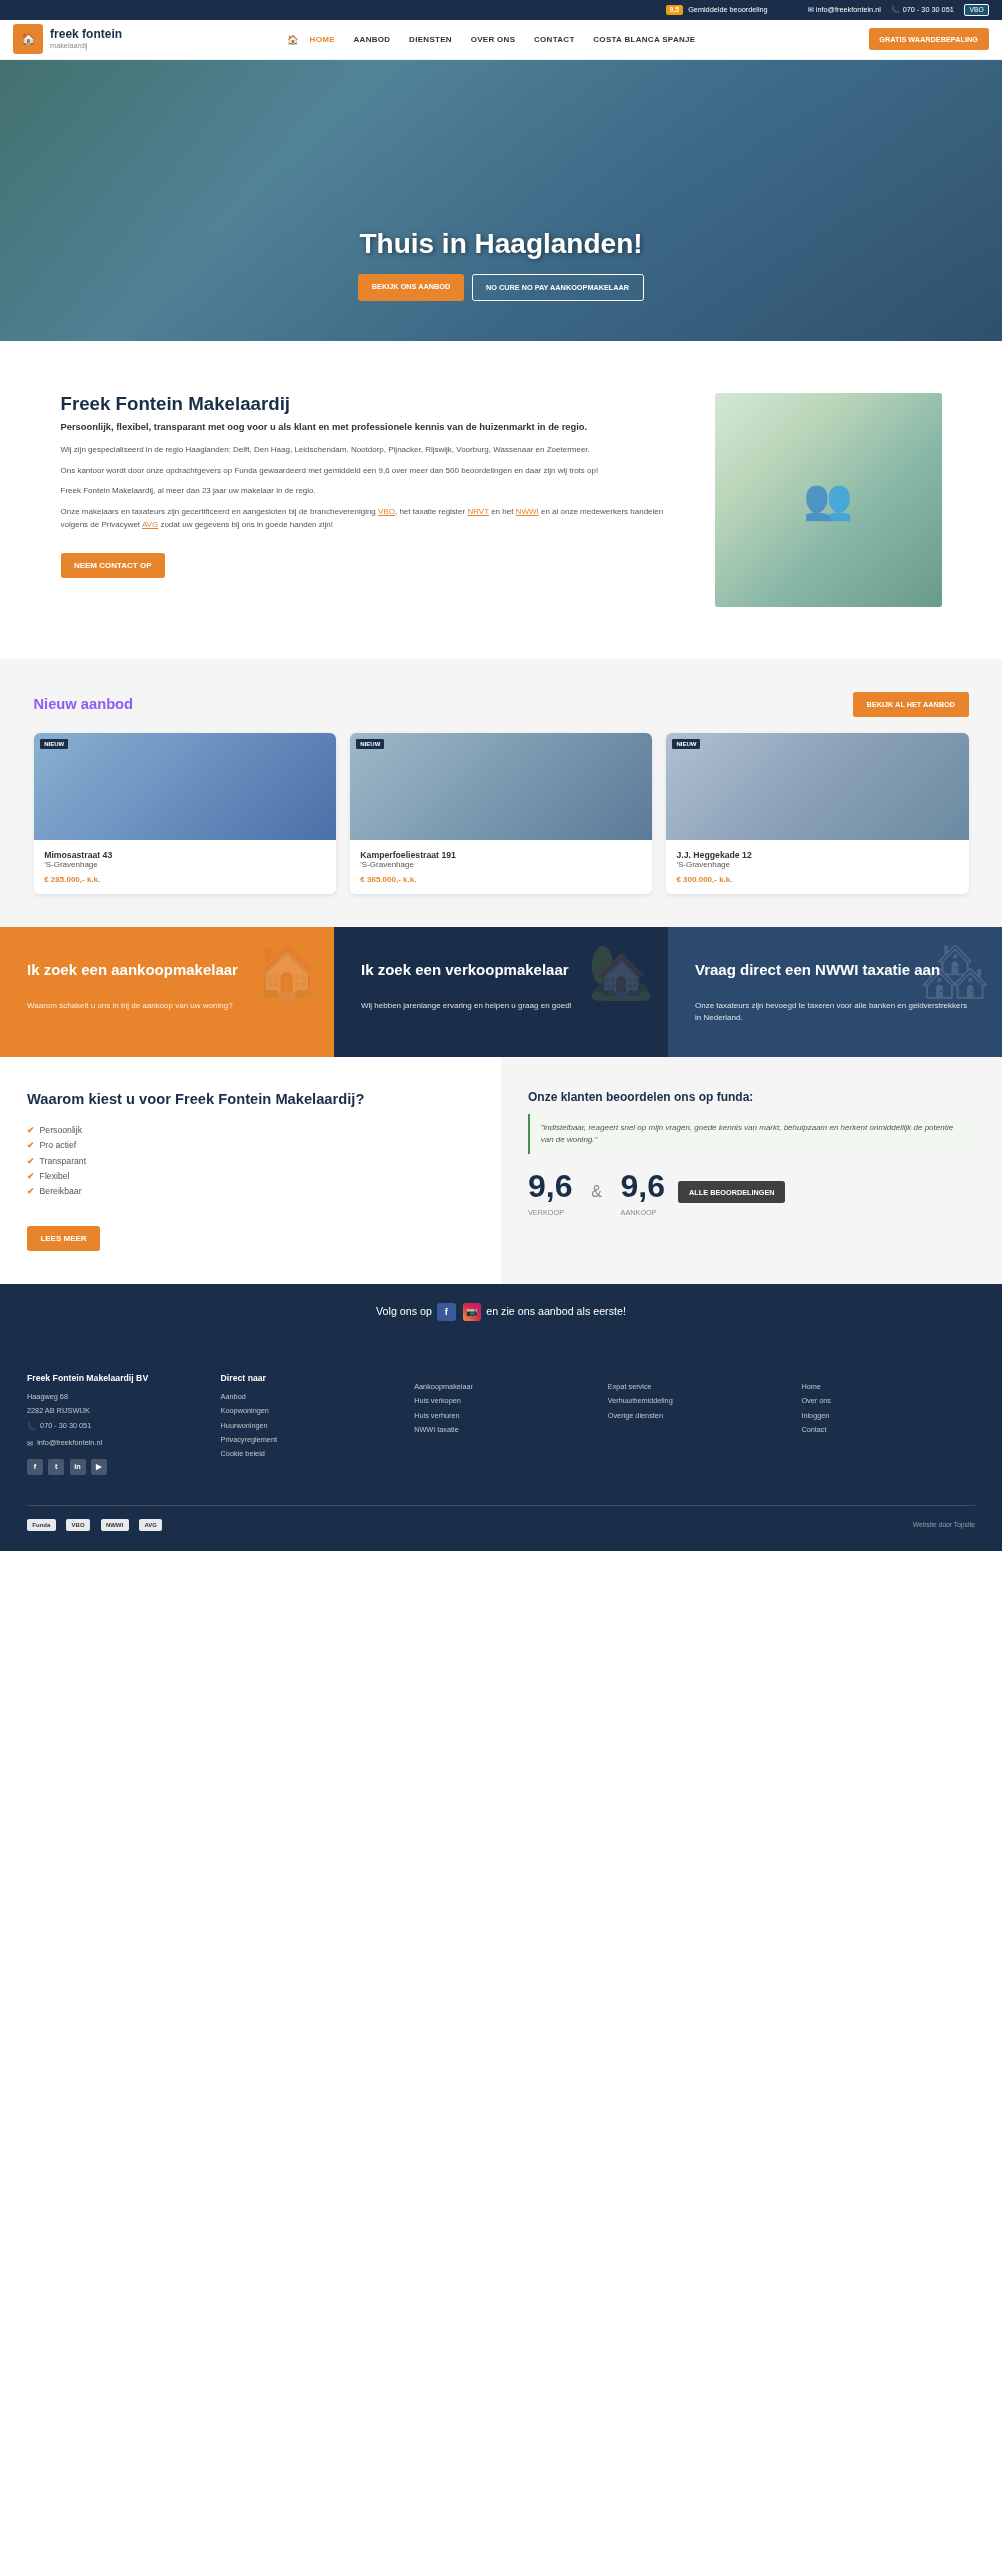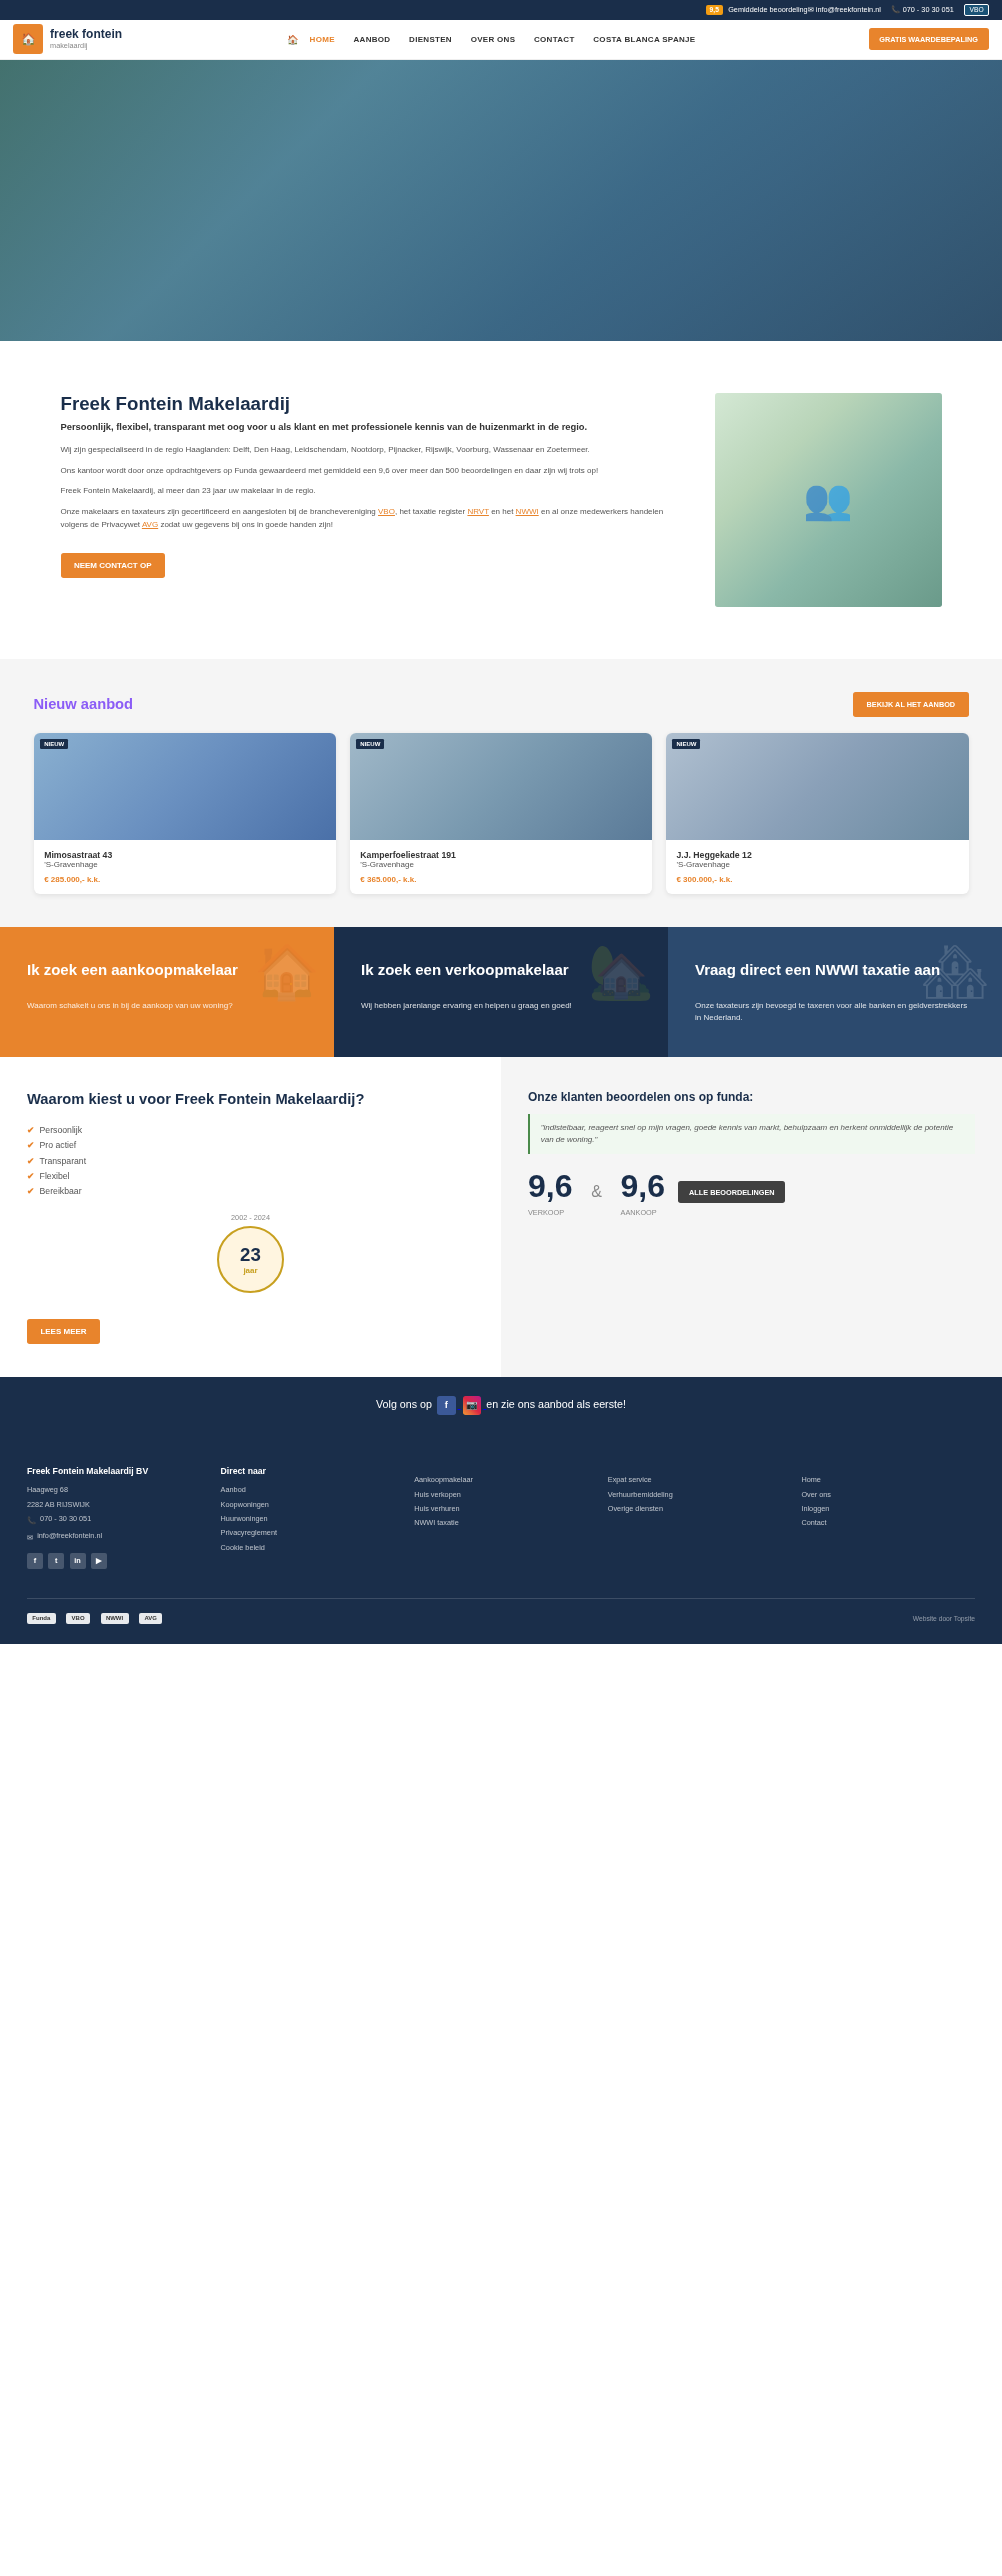--- a/index.html
+++ b/index.html
@@ -2,21 +2,21 @@
 <html style="font-size:10.7px"><head>
   <meta charset="utf-8">
   <style>
     * { margin: 0; padding: 0; box-sizing: border-box; }
     body { font-family: Arial, sans-serif; font-size: 9.4px; color: #333; background: #fff; width: 1002px; }
 
     
     .top-bar { background: #1a2e4a; color: #fff; padding: 4px 13.4px; display: flex; align-items: center; justify-content: flex-end; font-size: 7.3px; }
     .top-bar-left { display: flex; align-items: center; gap: 5.3px; }
     .rating-badge { background: #f39c12; color: #fff; padding: 1.3px 4px; border-radius: 2px; font-weight: bold; font-size: 6.7px; }
-    .top-bar-right { display: flex; align-items: center; gap: 10.7px; }
+    .top-bar-right { display: flex; align-items: center; gap: 10.7px; padding-left: 40px; }
     .top-bar-right a { color: #fff; text-decoration: none; font-size: 7.3px; }
     .vbo-badge { background: #1a5276; border: 0.7px solid #fff; padding: 1.3px 4px; border-radius: 2px; font-size: 6.7px; }
 
     
     .navbar { background: #fff; padding: 0 13.4px; display: flex; align-items: center; justify-content: space-between; border-bottom: 0.7px solid #eee; height: 40px; }
     .logo { display: flex; align-items: center; gap: 6.7px; }
     .logo-icon { width: 30px; height: 30px; background: #e8842c; border-radius: 3.3px; display: flex; align-items: center; justify-content: center; color: #fff; font-size: 12px; font-weight: bold; }
     .logo-text { line-height: 1.1; }
     .logo-text .brand { font-size: 12px; font-weight: bold; color: #1a2e4a; }
     .logo-text .sub { font-size: 7.3px; color: #888; }
@@ -153,20 +153,27 @@
     <a href="#">COSTA BLANCA SPANJE</a>
   </div>
   <a href="#" class="btn-gratis">GRATIS WAARDEBEPALING</a>
 </nav>
 
 <section class="hero">
   <div class="hero-bg"></div>
   <div class="hero-people">
     <div class="hero-people-visual"></div>
   </div>
+  <div class="hero-content">
+    <h1 class="hero-title">Thuis in Haaglanden!</h1>
+    <div class="hero-buttons">
+      <a href="#" class="btn-orange">BEKIJK ONS AANBOD</a>
+      <a href="#" class="btn-outline-white">NO CURE NO PAY AANKOOPMAKELAAR</a>
+    </div>
+  </div>
 </section>
 
 <section class="section-about">
   <div class="about-text">
     <h2 class="about-title">Freek Fontein Makelaardij</h2>
     <p class="about-subtitle">Persoonlijk, flexibel, transparant met oog voor u als klant en met professionele kennis van de huizenmarkt in de regio.</p>
     <p class="about-body">Wij zijn gespecialiseerd in de regio Haaglanden: Delft, Den Haag, Leidschendam, Nootdorp, Pijnacker, Rijswijk, Voorburg, Wassenaar en Zoetermeer.</p>
     <p class="about-body">Ons kantoor wordt door onze opdrachtgevers op Funda gewaardeerd met gemiddeld een 9,6 over meer dan 500 beoordelingen en daar zijn wij trots op!</p>
     <p class="about-body">Freek Fontein Makelaardij, al meer dan 23 jaar uw makelaar in de regio.</p>
     <p class="about-body">
@@ -262,27 +269,20 @@
         </li>
       <li>
           <span class="check-icon">✔</span>
           <span>Flexibel</span>
         </li>
       <li>
           <span class="check-icon">✔</span>
           <span>Bereikbaar</span>
         </li>
     </ul>
-    <div class="anniversary">
-      <div style="font-size:7.3px; color:#888; margin-bottom:4px;">2002 - 2024</div>
-      <div class="ann-circle">
-        <div class="ann-number">23</div>
-        <div class="ann-text">jaar</div>
-      </div>
-    </div>
     <a href="#" class="btn-contact">LEES MEER</a>
   </div>
   <div class="why-right">
     <h2 class="ratings-title">Onze klanten beoordelen ons op funda:</h2>
     <div class="quote-box">"indistelbaar, reageert snel op mijn vragen, goede kennis van markt, behulpzaam en herkent onmiddellijk de potentie van de woning."</div>
     <div class="ratings-row">
       <div>
         <div class="big-rating">9,6</div>
         <div class="rating-label">VERKOOP</div>
       </div>

